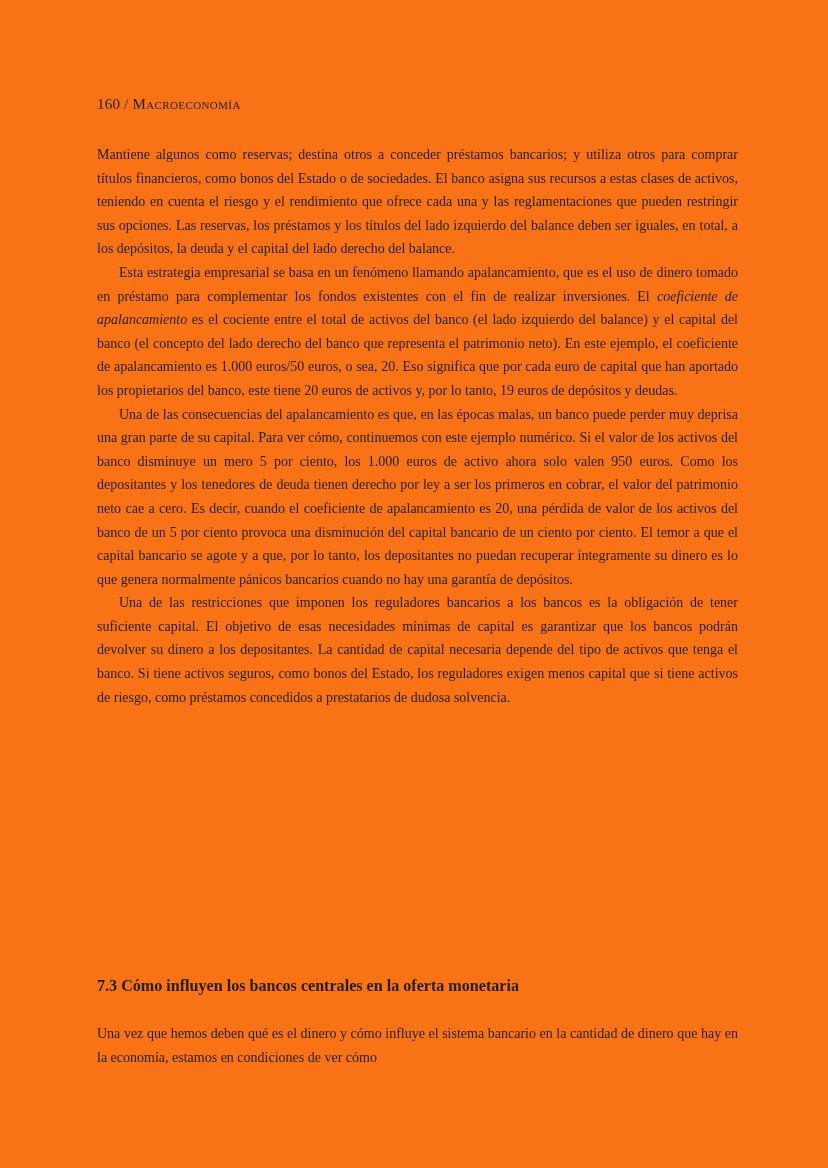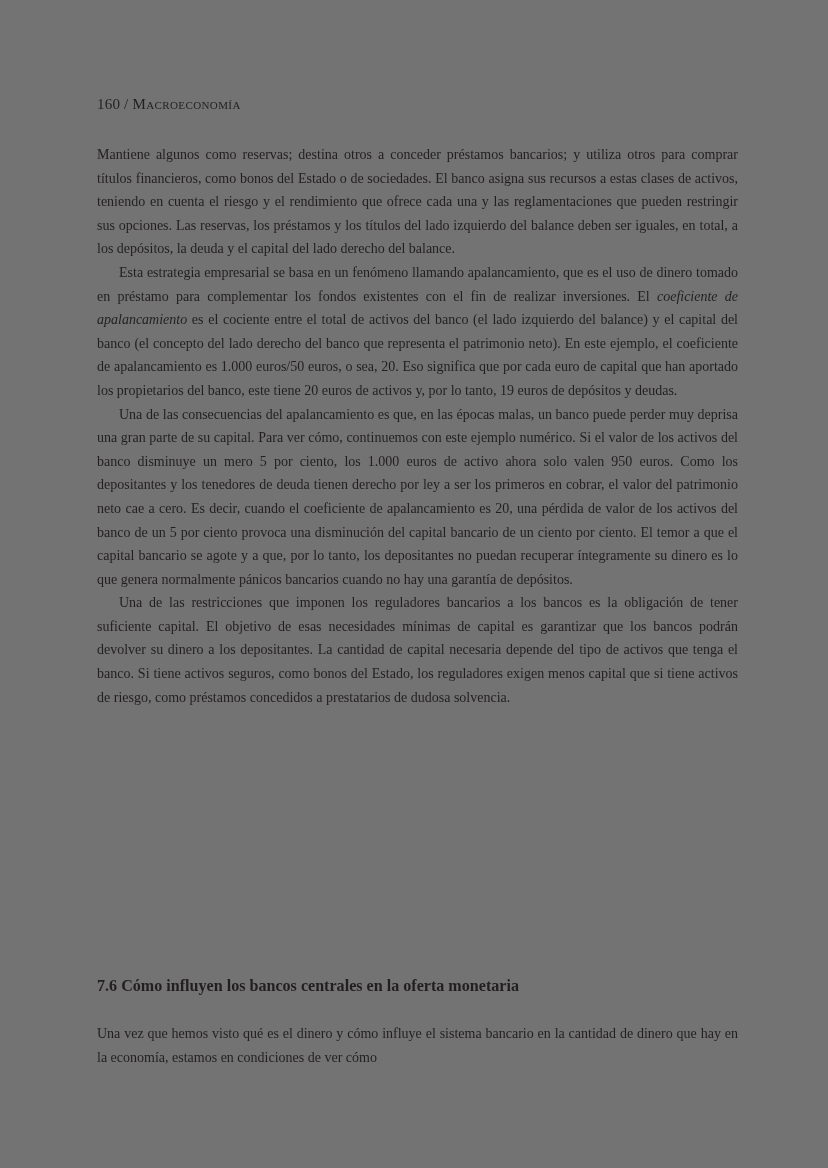--- a/index.html
+++ b/index.html
@@ -4,21 +4,21 @@
 <style>
   html, body {
     margin: 0;
     padding: 0;
     background: #ffffff;
   }
   .page {
     position: relative;
     width: 828px;
     height: 1168px;
-    background: #737373;
+    background: #f97316;
     overflow: hidden;
     font-family: "Liberation Serif", "DejaVu Serif", serif;
     color: #231f20;
   }
   .running-head {
     position: absolute;
     left: 97px;
     top: 96px;
     font-size: 15px;
     letter-spacing: 0.2px;
@@ -82,20 +82,20 @@
   </div>
 
   <div class="body-block" id="body-block">
       <p class="para"><span>Mantiene algunos como reservas; destina otros a conceder préstamos bancarios; y utiliza otros para comprar títulos financieros, como bonos del Estado o de sociedades. El banco asigna sus recursos a estas clases de activos, teniendo en cuenta el riesgo y el rendimiento que ofrece cada una y las reglamentaciones que pueden restringir sus opciones. Las reservas, los préstamos y los títulos del lado izquierdo del balance deben ser iguales, en total, a los depósitos, la deuda y el capital del lado derecho del balance.</span></p>
       <p class="para"><span>Esta estrategia empresarial se basa en un fenómeno llamando </span><b class="bold">apalancamiento</b><span>, que es el uso de dinero tomado en préstamo para complementar los fondos existentes con el fin de realizar inversiones. El </span><i class="ital">coeficiente de apalancamiento</i><span> es el cociente entre el total de activos del banco (el lado izquierdo del balance) y el capital del banco (el concepto del lado derecho del banco que representa el patrimonio neto). En este ejemplo, el coeficiente de apalancamiento es 1.000 euros/50 euros, o sea, 20. Eso significa que por cada euro de capital que han aportado los propietarios del banco, este tiene 20 euros de activos y, por lo tanto, 19 euros de depósitos y deudas.</span></p>
       <p class="para"><span>Una de las consecuencias del apalancamiento es que, en las épocas malas, un banco puede perder muy deprisa una gran parte de su capital. Para ver cómo, continuemos con este ejemplo numérico. Si el valor de los activos del banco disminuye un mero 5 por ciento, los 1.000 euros de activo ahora solo valen 950 euros. Como los depositantes y los tenedores de deuda tienen derecho por ley a ser los primeros en cobrar, el valor del patrimonio neto cae a cero. Es decir, cuando el coeficiente de apalancamiento es 20, una pérdida de valor de los activos del banco de un 5 por ciento provoca una disminución del capital bancario de un ciento por ciento. El temor a que el capital bancario se agote y a que, por lo tanto, los depositantes no puedan recuperar íntegramente su dinero es lo que genera normalmente pánicos bancarios cuando no hay una garantía de depósitos.</span></p>
       <p class="para"><span>Una de las restricciones que imponen los reguladores bancarios a los bancos es la obligación de tener suficiente capital. El objetivo de esas </span><b class="bold">necesidades mínimas de capital</b><span> es garantizar que los bancos podrán devolver su dinero a los depositantes. La cantidad de capital necesaria depende del tipo de activos que tenga el banco. Si tiene activos seguros, como bonos del Estado, los reguladores exigen menos capital que si tiene activos de riesgo, como préstamos concedidos a prestatarios de dudosa solvencia.</span></p>
     </div>
 
   <div class="sec-heading-wrap">
-    <p class="heading">7.6 Cómo influyen los bancos centrales en la oferta monetaria</p>
+    <p class="heading">7.3 Cómo influyen los bancos centrales en la oferta monetaria</p>
   </div>
 
   <div class="tail-block" id="tail-block">
-      <p class="para"><span>Una vez que hemos visto qué es el dinero y cómo influye el sistema bancario en la cantidad de dinero que hay en la economía, estamos en condiciones de ver cómo</span></p>
+      <p class="para"><span>Una vez que hemos deben qué es el dinero y cómo influye el sistema bancario en la cantidad de dinero que hay en la economía, estamos en condiciones de ver cómo</span></p>
     </div>
 
 </div>
 
 </body></html>

